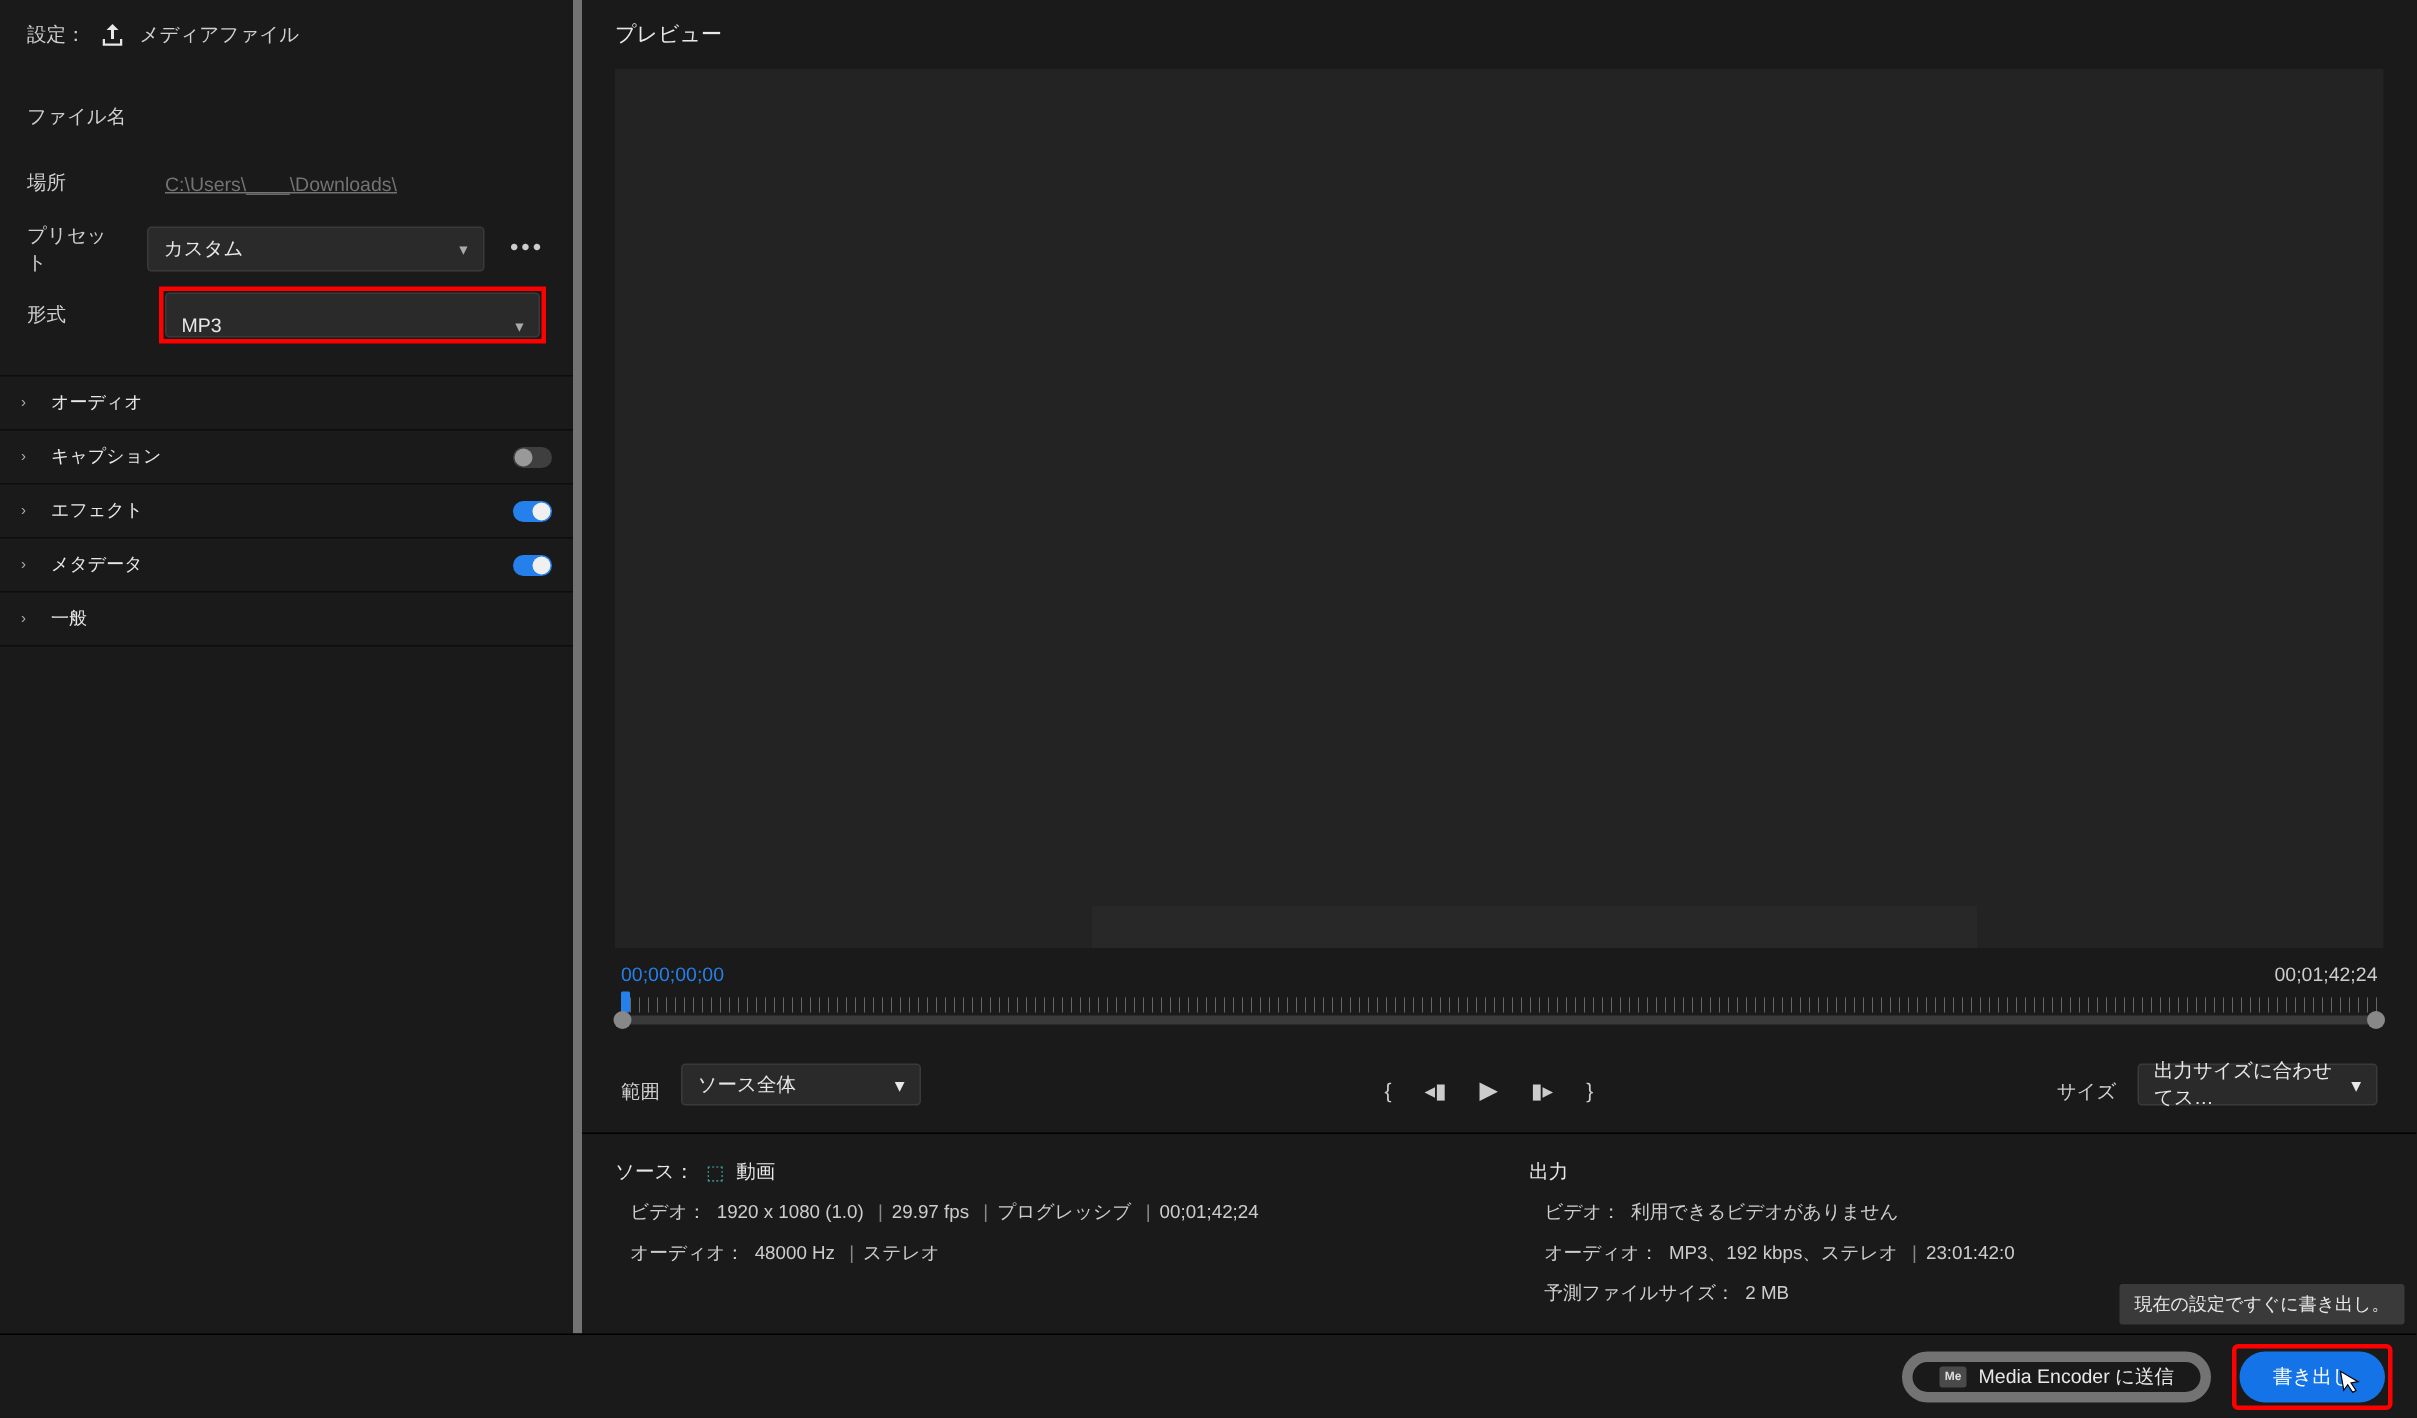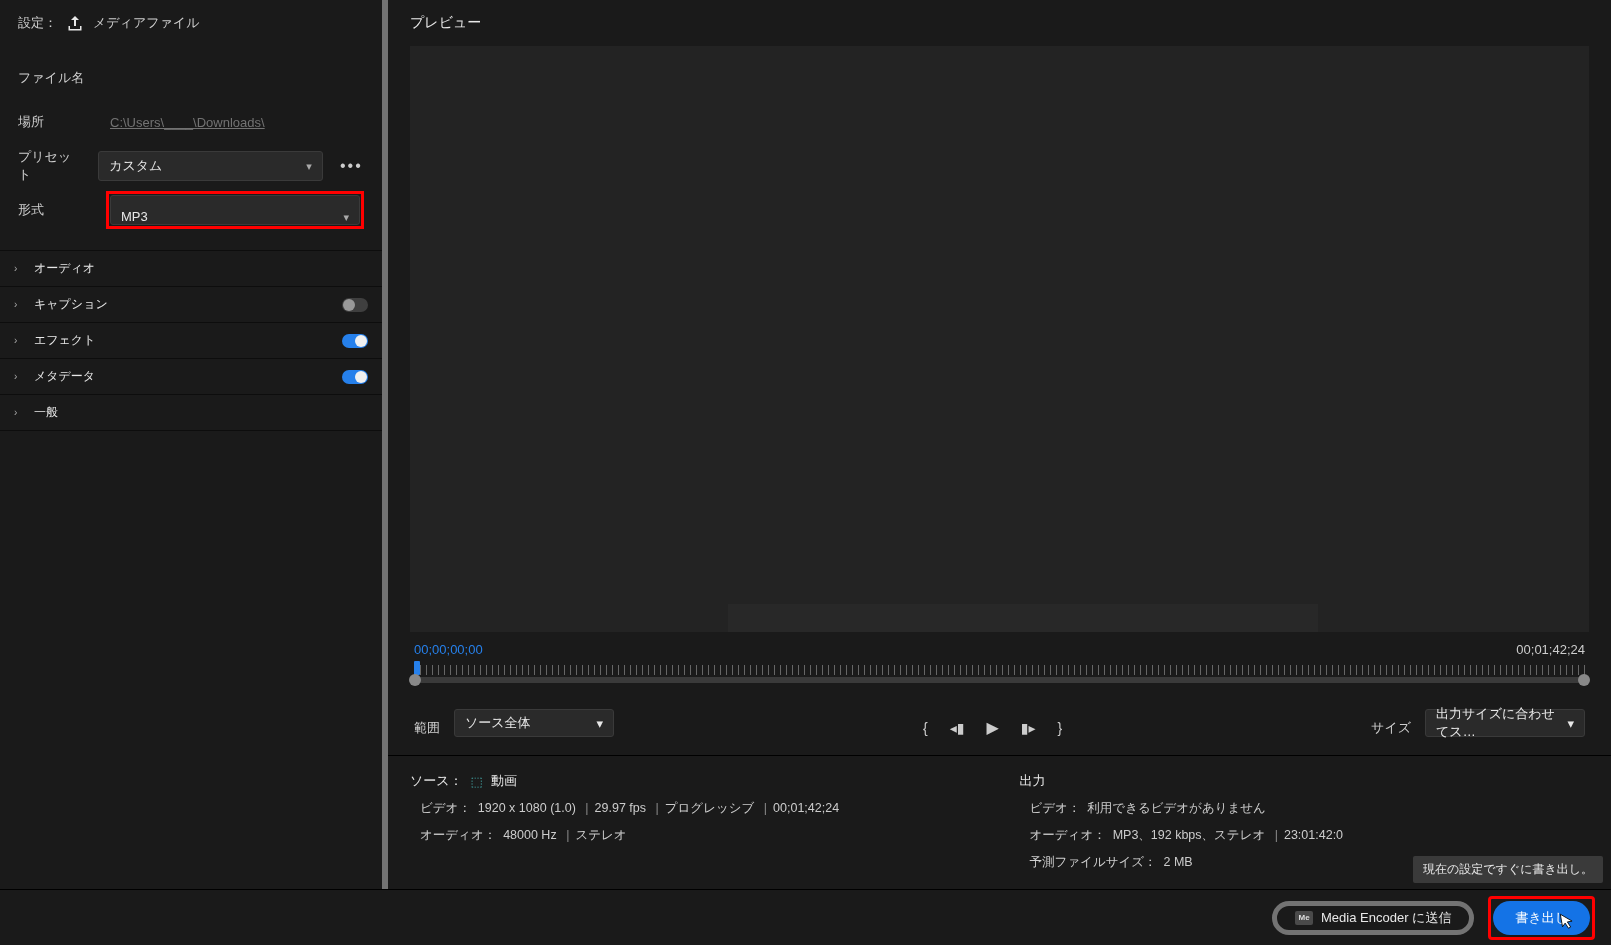--- a/index.html
+++ b/index.html
@@ -207,21 +207,21 @@
     height: 56px;
     border-top:1px solid #000;
     background:#1a1a1a;
     display:flex; align-items:center; justify-content:flex-end;
     padding: 0 16px;
     gap: 14px;
     position:relative;
   }
   .btn-outline{
     height: 34px; padding: 0 18px;
-    border:5px solid #737373; border-radius:17px;
+    border:7px solid #737373; border-radius:17px;
     background:transparent; color:#e8e8e8;
     display:flex; align-items:center; gap:8px; cursor:pointer;
     font-size:13px;
     justify-content:flex-end;
   }
   .btn-primary{
     height: 34px; padding: 0 22px;
     border:none; border-radius:17px;
     background:#1473e6; color:#fff;
     display:flex; align-items:center; cursor:pointer;

